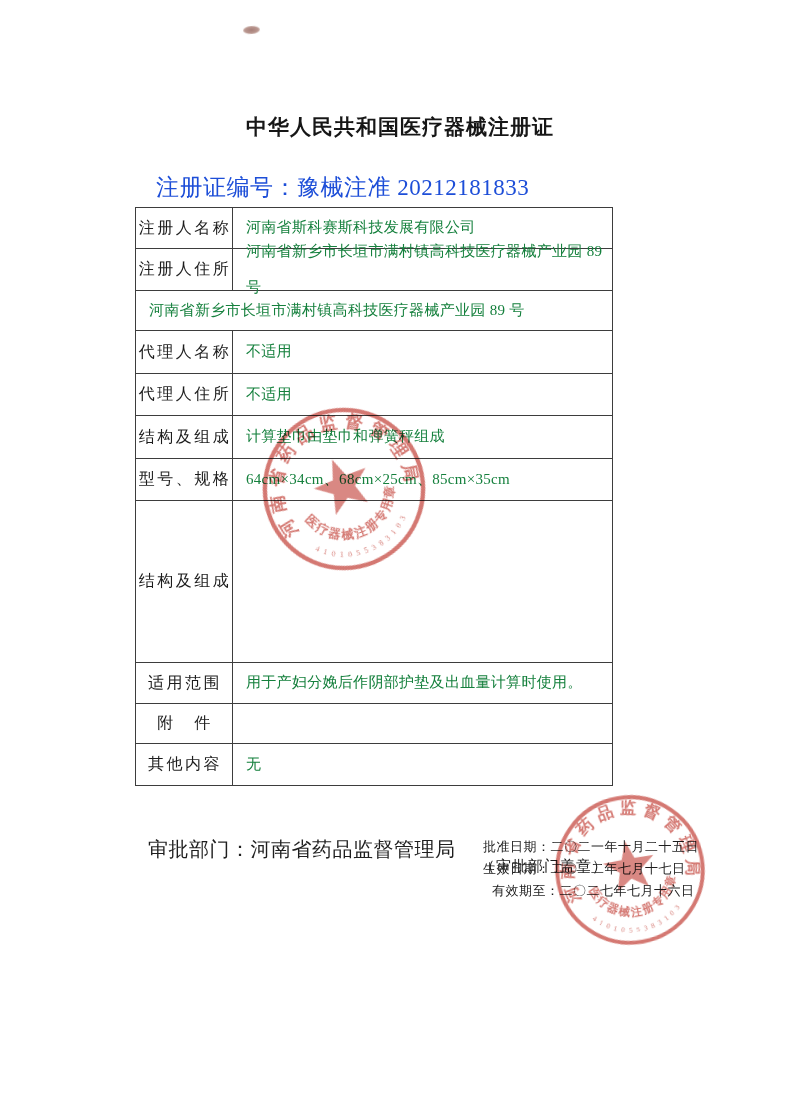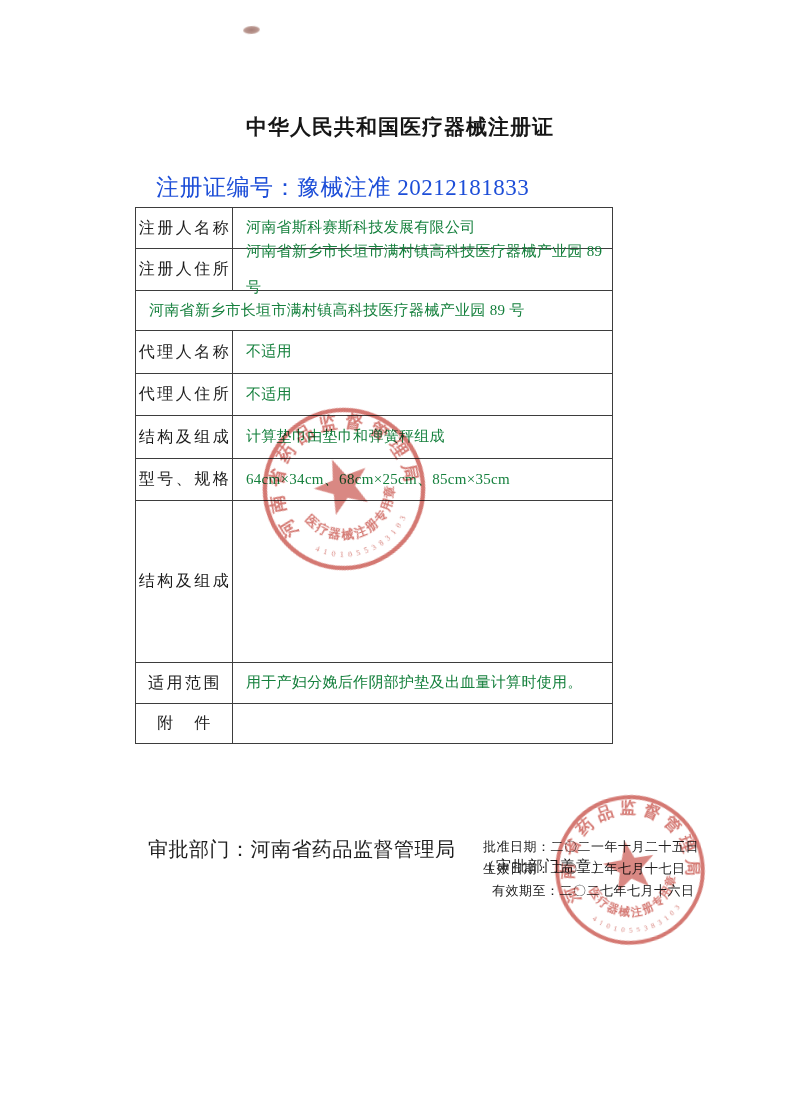--- a/index.html
+++ b/index.html
@@ -97,20 +97,24 @@
     <div class="row" style="height:162px">
       <div class="cell label">结构及组成</div>
     </div>
     <div class="row" style="height:41px">
       <div class="cell label">适用范围</div>
       <div class="cell value">用于产妇分娩后作阴部护垫及出血量计算时使用。</div>
     </div>
     <div class="row" style="height:40px">
       <div class="cell label">附　件</div>
     </div>
+    <div class="row" style="height:42px">
+      <div class="cell label">其他内容</div>
+      <div class="cell value">无</div>
+    </div>
   </div>
 
   <div class="footer-dept"><span>审批部门：</span><span>河南省药品监督管理局</span></div>
 
   <div class="footer-dates">
     <div class="dline"><span>批准日期：</span><span>二〇二一年十月二十五日</span></div>
     <div class="dline"><span>生效日期：</span><span>二〇二二年七月十七日</span></div>
     <div class="dline indent"><span>有效期至：</span><span>二〇二七年七月十六日</span></div>
   </div>
 

